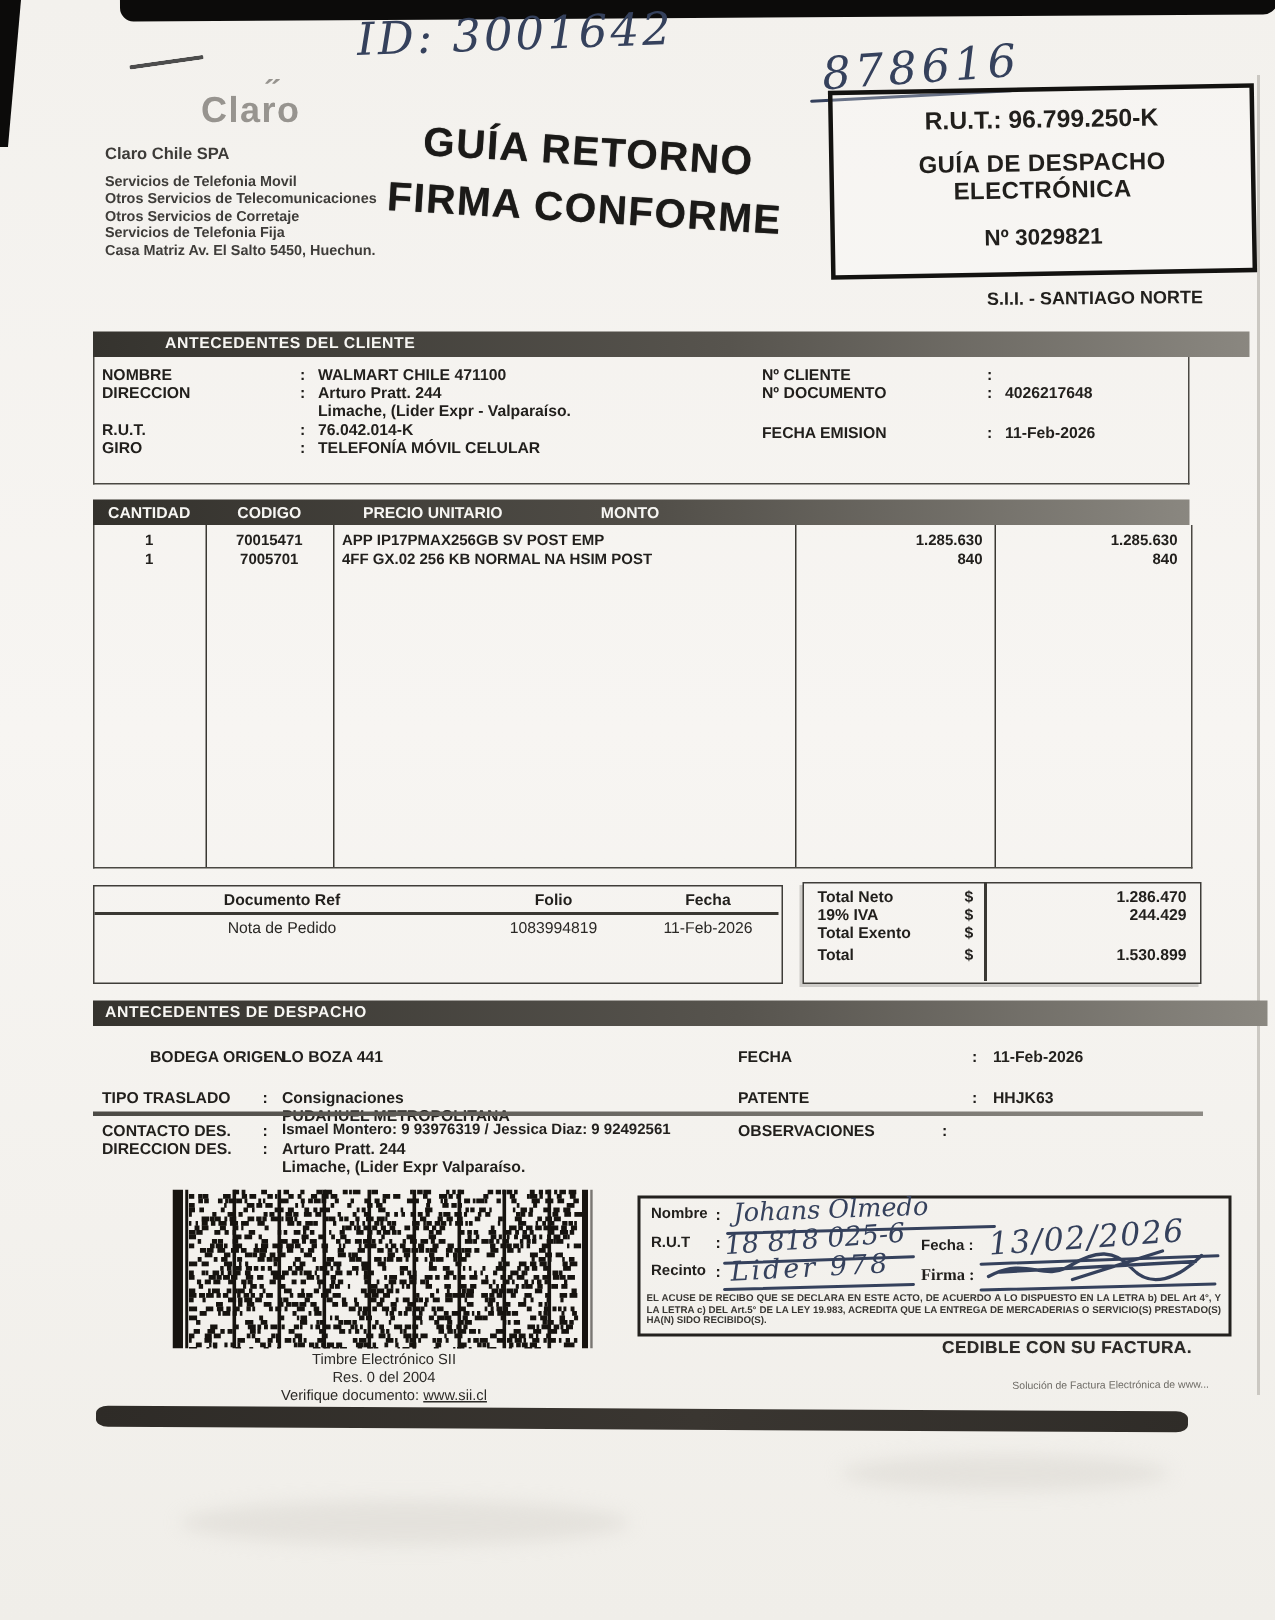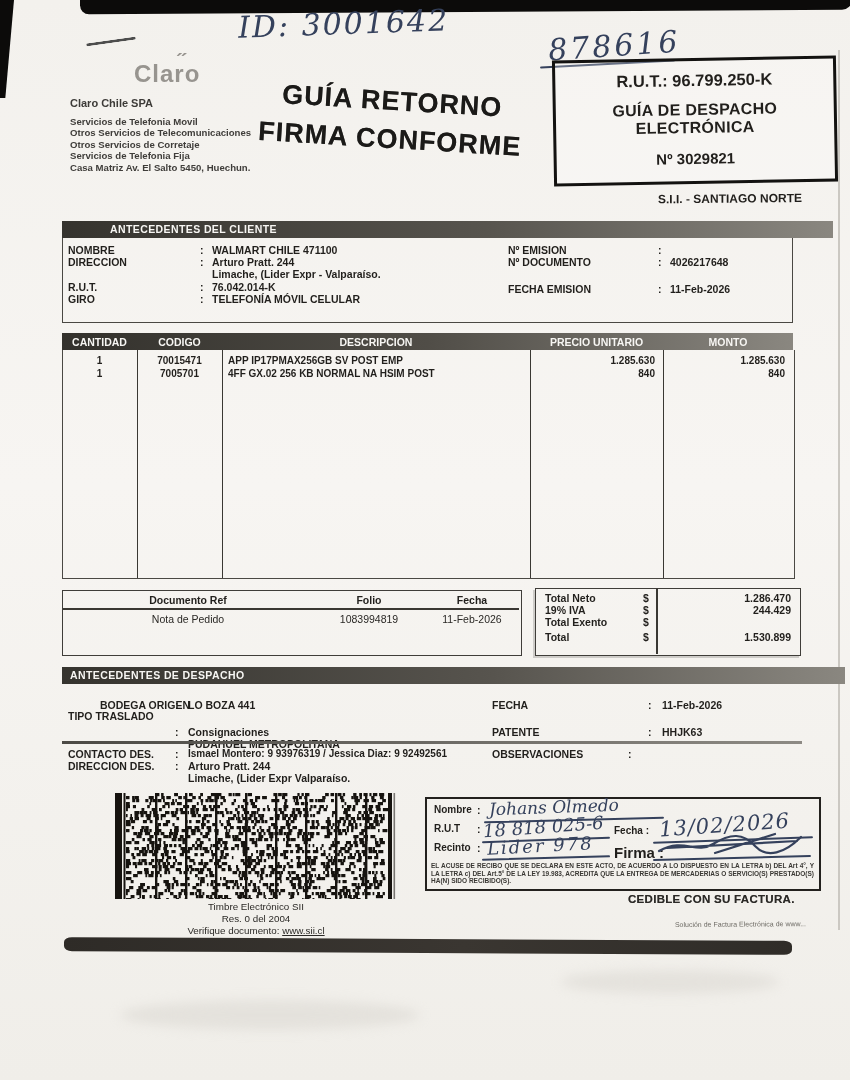--- a/index.html
+++ b/index.html
@@ -66,33 +66,32 @@
 <span class="f" style="left:68px;top:256px;">DIRECCION</span>
 <span class="f" style="left:200px;top:256px;">:</span>
 <span class="f" style="left:212px;top:256px;">Arturo Pratt. 244</span>
 <span class="f" style="left:212px;top:268px;">Limache, (Lider Expr -  Valparaíso.</span>
 <span class="f" style="left:68px;top:281px;">R.U.T.</span>
 <span class="f" style="left:200px;top:281px;">:</span>
 <span class="f" style="left:212px;top:281px;">76.042.014-K</span>
 <span class="f" style="left:68px;top:293px;">GIRO</span>
 <span class="f" style="left:200px;top:293px;">:</span>
 <span class="f" style="left:212px;top:293px;">TELEFONÍA MÓVIL CELULAR</span>
-<span class="f" style="left:508px;top:244px;">Nº EMISION</span>
+<span class="f" style="left:508px;top:244px;">Nº CLIENTE</span>
 <span class="f" style="left:658px;top:244px;">:</span>
 <span class="f" style="left:508px;top:256px;">Nº DOCUMENTO</span>
 <span class="f" style="left:658px;top:256px;">:</span>
 <span class="f" style="left:670px;top:256px;">4026217648</span>
 <span class="f" style="left:508px;top:283px;">FECHA EMISION</span>
 <span class="f" style="left:658px;top:283px;">:</span>
 <span class="f" style="left:670px;top:283px;">11-Feb-2026</span>
 
 <div class="abs" style="left:62px;top:333px;width:731px;height:17px;background:linear-gradient(90deg,#33312c 0%,#504d47 50%,#8a8780 100%);color:#f7f6f3;font-weight:bold;font-size:10.5px;display:flex;align-items:center;">
   <span style="width:75px;text-align:center;">CANTIDAD</span>
   <span style="width:85px;text-align:center;">CODIGO</span>
-  <span style="width:308px;text-align:center;">DESCRIPCION</span>
   <span style="width:133px;text-align:center;">PRECIO UNITARIO</span>
   <span style="width:130px;text-align:center;">MONTO</span>
 </div>
 <div class="abs" style="left:62px;top:350px;width:731px;height:228px;border:1.5px solid #4a4843;border-top:none;"></div>
 <div class="boxline" style="left:137px;top:350px;width:1px;height:228px;"></div>
 <div class="boxline" style="left:222px;top:350px;width:1px;height:228px;"></div>
 <div class="boxline" style="left:530px;top:350px;width:1px;height:228px;"></div>
 <div class="boxline" style="left:663px;top:350px;width:1px;height:228px;"></div>
 
 <span class="f" style="left:62px;top:355px;width:75px;text-align:center;font-size:10px;">1</span>
@@ -129,21 +128,21 @@
 <span class="f" style="left:663px;top:616px;width:128px;text-align:right;"></span>
 <span class="f" style="left:545px;top:631px;">Total</span>
 <span class="f" style="left:643px;top:631px;">$</span>
 <span class="f" style="left:663px;top:631px;width:128px;text-align:right;">1.530.899</span>
 
 <div class="bar" style="left:62px;top:667px;width:775px;">ANTECEDENTES DE DESPACHO</div>
 <span class="f" style="left:68px;top:699px;padding-left:32px;">BODEGA ORIGEN</span>
 <span class="f" style="left:175px;top:699px;">:</span>
 <span class="f" style="left:188px;top:699px;">LO BOZA 441</span>
 <span class="f" style="left:188px;top:711px;margin-top:27px;">PUDAHUEL   METROPOLITANA</span>
-<span class="f" style="left:68px;top:710px;">TIPO TRASLADO</span>
+<span class="f" style="left:68px;top:726px;">TIPO TRASLADO</span>
 <span class="f" style="left:175px;top:726px;">:</span>
 <span class="f" style="left:188px;top:726px;">Consignaciones</span>
 <span class="f" style="left:492px;top:699px;">FECHA</span>
 <span class="f" style="left:648px;top:699px;">:</span>
 <span class="f" style="left:662px;top:699px;">11-Feb-2026</span>
 <span class="f" style="left:492px;top:726px;">PATENTE</span>
 <span class="f" style="left:648px;top:726px;">:</span>
 <span class="f" style="left:662px;top:726px;">HHJK63</span>
 <div class="abs" style="left:62px;top:741px;width:740px;height:3px;background:linear-gradient(90deg,#4c4a45,#8d8a84);"></div>
 <span class="f" style="left:68px;top:748px;">CONTACTO DES.</span>
@@ -1220,21 +1219,21 @@
   <span class="f" style="left:50px;top:24px;">:</span>
   <div class="penline" style="left:55px;top:40px;width:128px;transform:rotate(-2deg);"></div>
   <span class="hand" style="position:absolute;left:56px;top:17px;font-size:18px;transform:rotate(-4deg);">18 818 025-6</span>
   <span class="f" style="left:187px;top:26px;font-size:10px;text-align:center;">Fecha :</span>
   <div class="penline" style="left:226px;top:40px;width:160px;transform:rotate(-2deg);"></div>
   <span class="hand" style="position:absolute;left:232px;top:14px;font-size:21px;transform:rotate(-4deg);letter-spacing:1px;">13/02/2026</span>
   <span class="f" style="left:7px;top:43px;font-size:10px;">Recinto</span>
   <span class="f" style="left:50px;top:43px;">:</span>
   <div class="penline" style="left:55px;top:58px;width:128px;transform:rotate(-1.5deg);"></div>
   <span class="hand" style="position:absolute;left:60px;top:36px;font-size:18px;transform:rotate(-3deg);letter-spacing:2px;">Lider  978</span>
-  <span class="f" style="left:187px;top:45px;font-size:15px;">Firma :</span>
+  <span class="f" style="left:187px;top:45px;font-size:11px;font-family:Liberation Serif, serif;">Firma :</span>
   <div class="penline" style="left:226px;top:58px;width:158px;transform:rotate(-1.5deg);"></div>
   <svg width="150" height="28" viewBox="0 0 150 28" style="position:absolute;left:228px;top:32px;">
     <path d="M4 20 C30 6 40 24 58 13 S88 2 100 15 S130 22 146 6 M12 17 L142 10 M60 22 L120 3" fill="none" stroke="#35415c" stroke-width="2.2" stroke-linecap="round"></path>
   </svg>
   <div style="position:absolute;left:4px;top:63px;width:383px;font-size:6.5px;line-height:7.6px;font-weight:bold;color:#3a3834;text-align:justify;">EL ACUSE DE RECIBO QUE SE DECLARA EN ESTE ACTO, DE ACUERDO A LO DISPUESTO EN LA LETRA b) DEL Art 4°, Y LA LETRA c) DEL Art.5° DE LA LEY 19.983, ACREDITA QUE LA ENTREGA DE MERCADERIAS O SERVICIO(S) PRESTADO(S) HA(N) SIDO RECIBIDO(S).</div>
 </div>
 <div class="abs" style="left:628px;top:893px;font-size:11.5px;font-weight:bold;color:#2b2926;letter-spacing:.3px;text-shadow:0 0 .5px rgba(40,40,40,.6);">CEDIBLE CON SU FACTURA.</div>
 <div class="abs" style="left:560px;top:921px;width:246px;text-align:right;font-size:7px;color:#6d6a64;transform:rotate(-.4deg);">Solución de Factura Electrónica de www...</div>
 
 </body></html>

